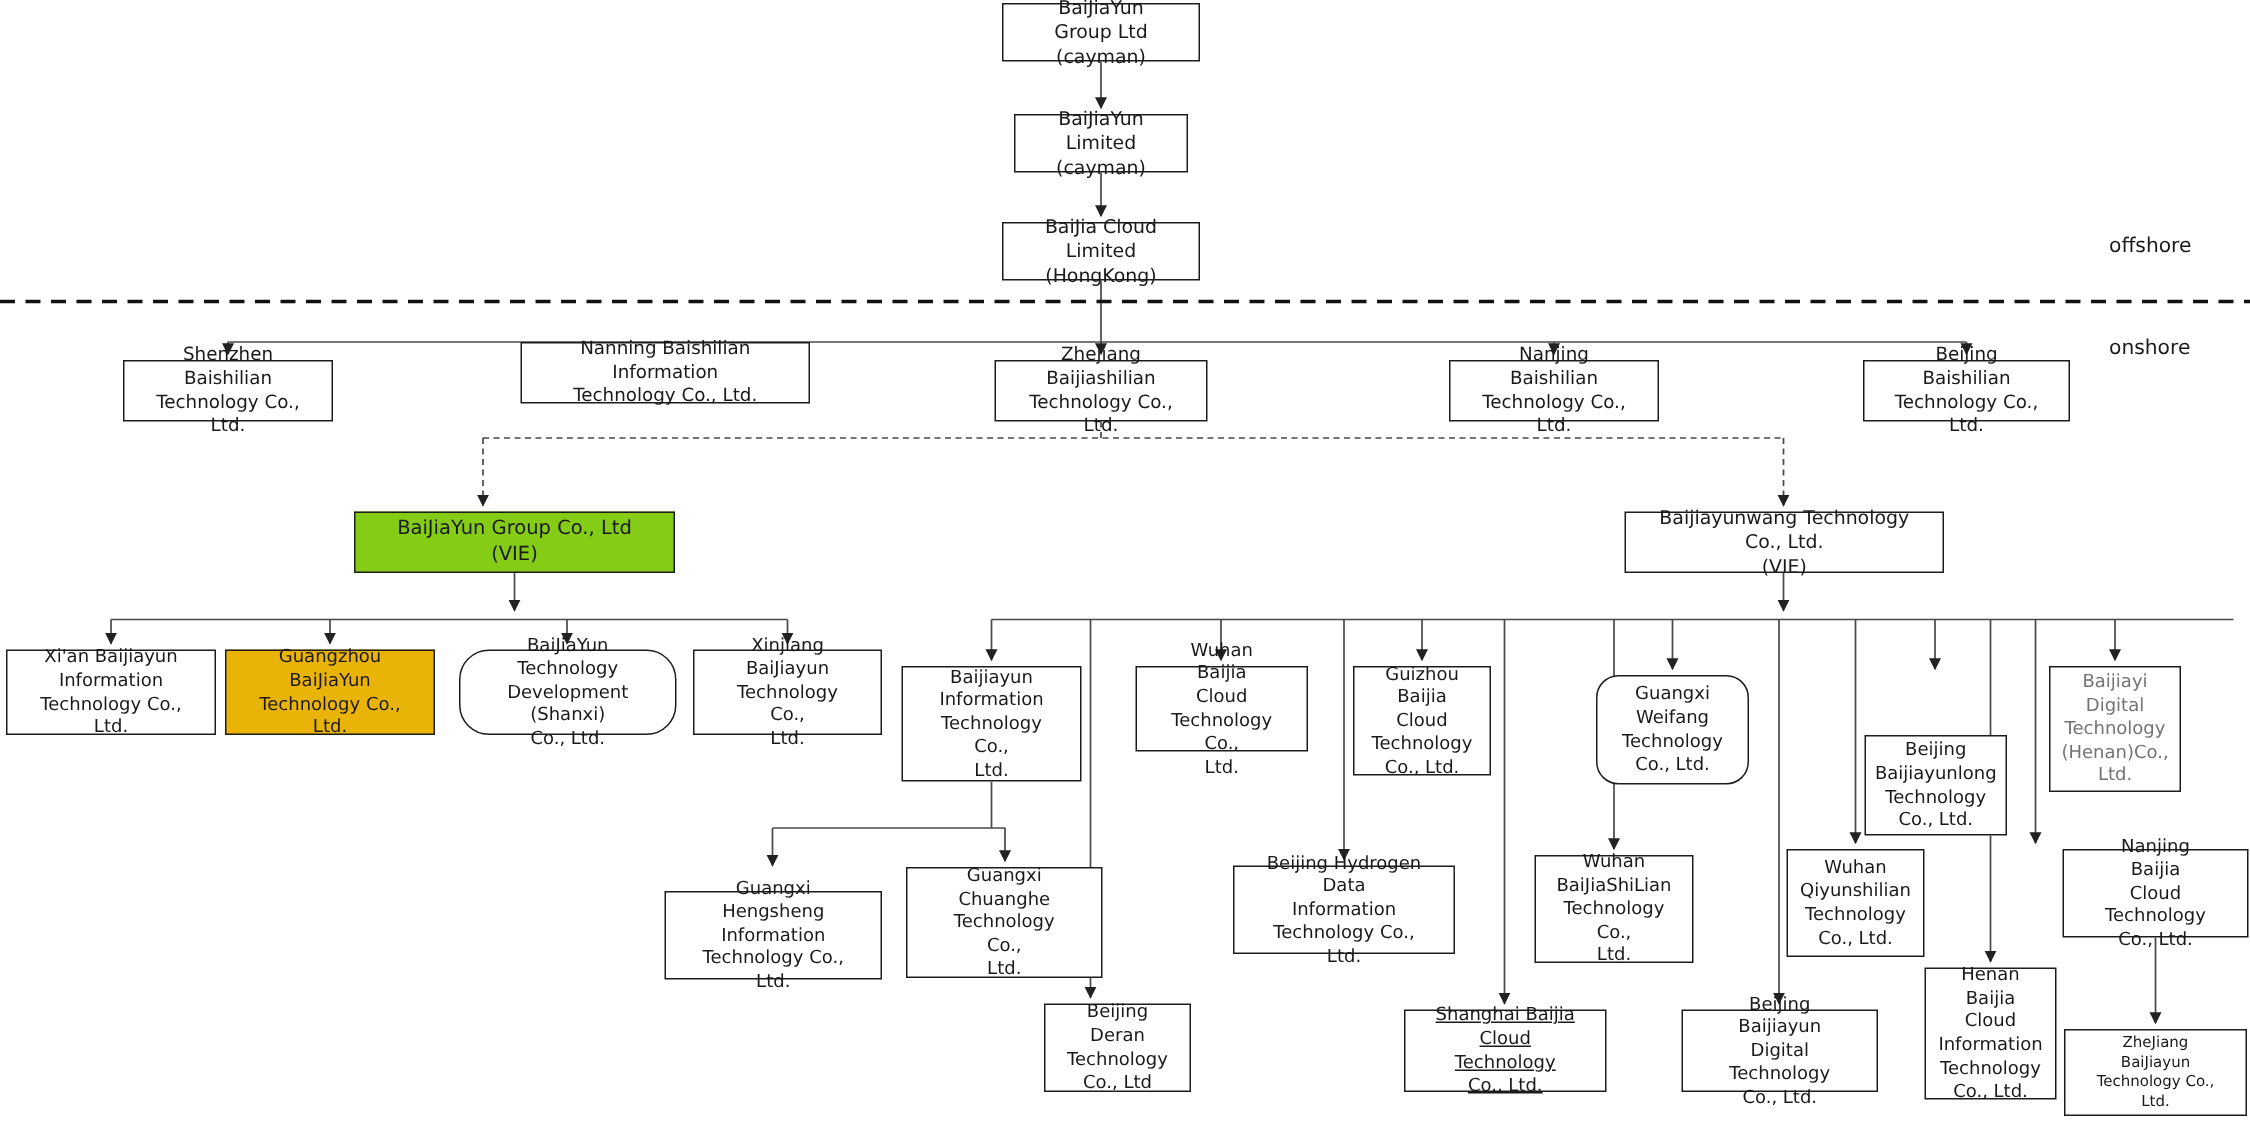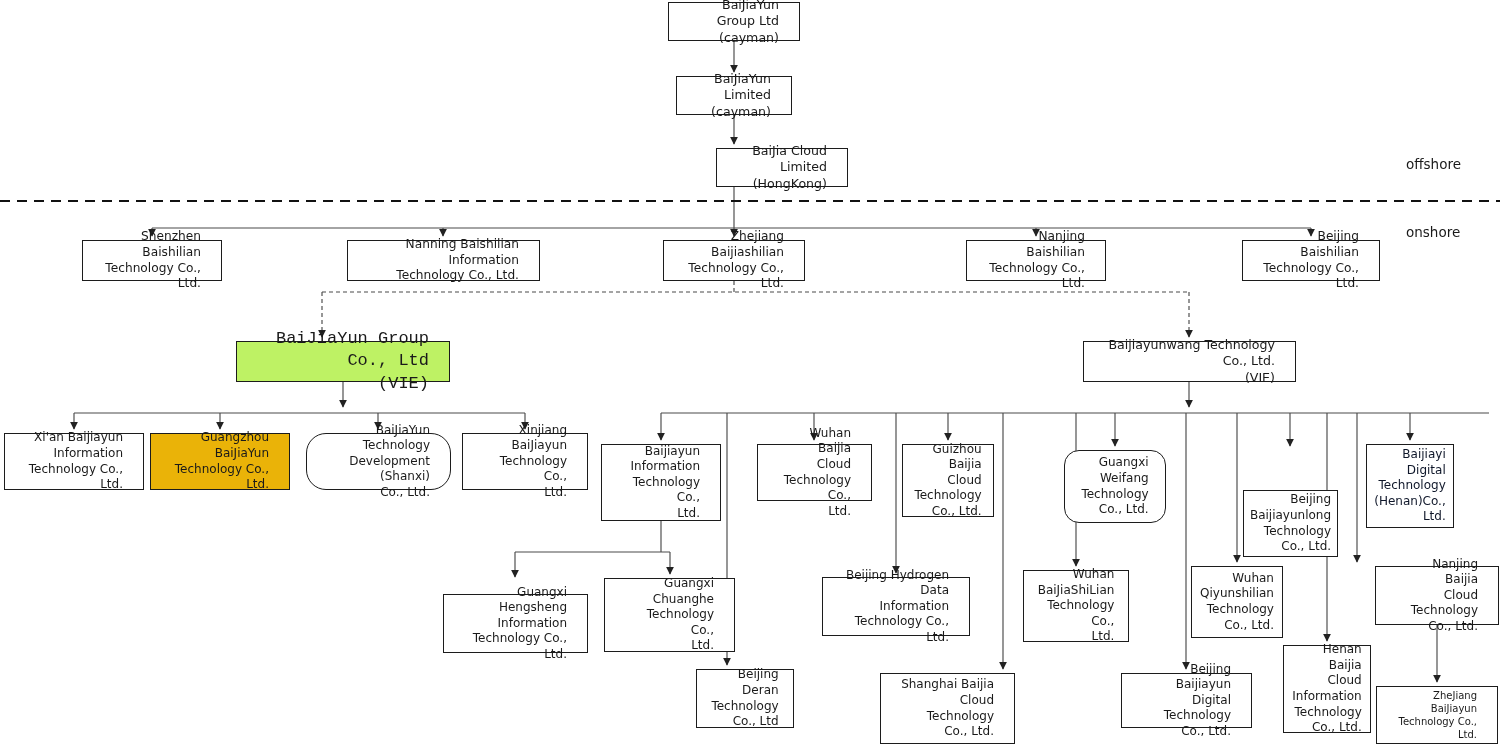--- a/index.html
+++ b/index.html
@@ -21,21 +21,21 @@
     pointer-events:none;
   }
   .node{
     position:absolute;
     box-sizing:border-box;
     border:1.6px solid #1c1c1c;
     background:#ffffff;
     display:flex;
     align-items:center;
     justify-content:center;
-    text-align:right;
+    text-align:center;
     color:#1a1a1a;
     line-height:1.30;
     padding:2px 20px;
     z-index:3;
     white-space:pre-line;
   }
   .zone-label{
     position:absolute;
     color:#1a1a1a;
     font-size:13.5px;
@@ -111,33 +111,33 @@
     </svg>
 
   <div class="zone-label" style="left:1406px; top:156px;">offshore</div>
   <div class="zone-label" style="left:1406px; top:224px;">onshore</div>
 
   <div id="node-host">
       <div class="node" style="left: 668px; top: 2px; width: 132px; height: 39px; font-size: 12.6px; border-color: rgb(28, 28, 28); background: rgb(255, 255, 255); color: rgb(26, 26, 26);">BaiJiaYun Group Ltd
 (cayman)</div>
       <div class="node" style="left: 676px; top: 76px; width: 116px; height: 39px; font-size: 12.6px; border-color: rgb(28, 28, 28); background: rgb(255, 255, 255); color: rgb(26, 26, 26);">BaiJiaYun Limited
 (cayman)</div>
-      <div class="node" style="left: 668px; top: 148px; width: 132px; height: 39px; font-size: 12.6px; border-color: rgb(28, 28, 28); background: rgb(255, 255, 255); color: rgb(26, 26, 26); margin-left: 48px;">BaiJia Cloud Limited
+      <div class="node" style="left: 668px; top: 148px; width: 132px; height: 39px; font-size: 12.6px; border-color: rgb(28, 28, 28); background: rgb(255, 255, 255); color: rgb(26, 26, 26);">BaiJia Cloud Limited
 (HongKong)</div>
       <div class="node" style="left: 82px; top: 240px; width: 140px; height: 41px; font-size: 12.2px; border-color: rgb(28, 28, 28); background: rgb(255, 255, 255); color: rgb(26, 26, 26);">Shenzhen Baishilian
 Technology Co., Ltd.</div>
-      <div class="node" style="left: 347px; top: 240px; width: 193px; height: 41px; font-size: 12.2px; border-color: rgb(28, 28, 28); background: rgb(255, 255, 255); color: rgb(26, 26, 26);">Nanning Baishilian Information
+      <div class="node" style="left: 347px; top: 228px; width: 193px; height: 41px; font-size: 12.2px; border-color: rgb(28, 28, 28); background: rgb(255, 255, 255); color: rgb(26, 26, 26);">Nanning Baishilian Information
 Technology Co., Ltd.</div>
       <div class="node" style="left: 663px; top: 240px; width: 142px; height: 41px; font-size: 12.2px; border-color: rgb(28, 28, 28); background: rgb(255, 255, 255); color: rgb(26, 26, 26);">Zhejiang Baijiashilian
 Technology Co., Ltd.</div>
       <div class="node" style="left: 966px; top: 240px; width: 140px; height: 41px; font-size: 12.2px; border-color: rgb(28, 28, 28); background: rgb(255, 255, 255); color: rgb(26, 26, 26);">Nanjing Baishilian
 Technology Co., Ltd.</div>
       <div class="node" style="left: 1242px; top: 240px; width: 138px; height: 41px; font-size: 12.2px; border-color: rgb(28, 28, 28); background: rgb(255, 255, 255); color: rgb(26, 26, 26);">Beijing Baishilian
 Technology Co., Ltd.</div>
-      <div class="node" style="left: 236px; top: 341px; width: 214px; height: 41px; font-size: 17px; border-color: rgb(28, 28, 28); background: #bef264; color: rgb(26, 26, 26); font-family: Liberation Mono, monospace;">BaiJiaYun Group Co., Ltd
+      <div class="node" style="left: 236px; top: 341px; width: 214px; height: 41px; font-size: 13px; border-color: rgb(28, 28, 28); background: #84cc16; color: rgb(26, 26, 26);">BaiJiaYun Group Co., Ltd
 (VIE)</div>
       <div class="node" style="left: 1083px; top: 341px; width: 213px; height: 41px; font-size: 12.6px; border-color: rgb(28, 28, 28); background: rgb(255, 255, 255); color: rgb(26, 26, 26);">Baijiayunwang Technology Co., Ltd.
 (VIE)</div>
       <div class="node" style="left: 4px; top: 433px; width: 140px; height: 57px; font-size: 12px; border-color: rgb(28, 28, 28); background: rgb(255, 255, 255); color: rgb(26, 26, 26);">Xi'an Baijiayun
 Information
 Technology Co., Ltd.</div>
       <div class="node" style="left: 150px; top: 433px; width: 140px; height: 57px; font-size: 12px; border-color: rgb(28, 28, 28); background: #eab308; color: rgb(26, 26, 26);">Guangzhou BaiJiaYun
 Technology Co., Ltd.</div>
       <div class="node" style="left: 306px; top: 433px; width: 145px; height: 57px; font-size: 12px; border-color: rgb(28, 28, 28); background: rgb(255, 255, 255); color: rgb(26, 26, 26); border-radius: 20px;">BaiJiaYun Technology
 Development (Shanxi)
@@ -158,21 +158,21 @@
 Technology
 Co., Ltd.</div>
       <div class="node" style="left: 1064px; top: 450px; width: 102px; height: 73px; font-size: 12px; border-color: rgb(28, 28, 28); background: rgb(255, 255, 255); color: rgb(26, 26, 26); border-radius: 15px;">Guangxi
 Weifang
 Technology
 Co., Ltd.</div>
       <div class="node" style="left: 1243px; top: 450px; width: 95px; height: 67px; font-size: 12px; border-color: rgb(28, 28, 28); background: rgb(255, 255, 255); color: rgb(26, 26, 26); margin-top: 40px;">Beijing
 Baijiayunlong
 Technology
 Co., Ltd.</div>
-      <div class="node" style="left: 1366px; top: 444px; width: 88px; height: 84px; font-size: 12px; border-color: rgb(28, 28, 28); background: rgb(255, 255, 255); color: #0f172a;">Baijiayi
+      <div class="node" style="left: 1366px; top: 444px; width: 88px; height: 84px; font-size: 12px; border-color: rgb(28, 28, 28); background: rgb(255, 255, 255); color: #737373;">Baijiayi
 Digital
 Technology
 (Henan)Co.,
 Ltd.</div>
       <div class="node" style="left: 443px; top: 581px; width: 145px; height: 59px; font-size: 12px; border-color: rgb(28, 28, 28); background: rgb(255, 255, 255); color: rgb(26, 26, 26); margin-top: 13px;">Guangxi Hengsheng
 Information
 Technology Co., Ltd.</div>
       <div class="node" style="left: 604px; top: 578px; width: 131px; height: 74px; font-size: 12px; border-color: rgb(28, 28, 28); background: rgb(255, 255, 255); color: rgb(26, 26, 26);">Guangxi Chuanghe
 Technology Co.,
 Ltd.</div>
@@ -186,21 +186,21 @@
       <div class="node" style="left: 1191px; top: 566px; width: 92px; height: 72px; font-size: 12px; border-color: rgb(28, 28, 28); background: rgb(255, 255, 255); color: rgb(26, 26, 26);">Wuhan
 Qiyunshilian
 Technology
 Co., Ltd.</div>
       <div class="node" style="left: 1375px; top: 566px; width: 124px; height: 59px; font-size: 12px; border-color: rgb(28, 28, 28); background: rgb(255, 255, 255); color: rgb(26, 26, 26);">Nanjing Baijia
 Cloud Technology
 Co., Ltd.</div>
       <div class="node" style="left: 696px; top: 669px; width: 98px; height: 59px; font-size: 12px; border-color: rgb(28, 28, 28); background: rgb(255, 255, 255); color: rgb(26, 26, 26);">Beijing Deran
 Technology
 Co., Ltd</div>
-      <div class="node" style="left: 880px; top: 673px; width: 135px; height: 71px; font-size: 12px; border-color: rgb(28, 28, 28); background: rgb(255, 255, 255); color: rgb(26, 26, 26);">Shanghai Baijia
+      <div class="node" style="left: 936px; top: 673px; width: 135px; height: 55px; font-size: 12px; border-color: rgb(28, 28, 28); background: rgb(255, 255, 255); color: rgb(26, 26, 26); text-decoration: underline;">Shanghai Baijia
 Cloud Technology
 Co., Ltd.</div>
       <div class="node" style="left: 1121px; top: 673px; width: 131px; height: 55px; font-size: 12px; border-color: rgb(28, 28, 28); background: rgb(255, 255, 255); color: rgb(26, 26, 26);">Beijing Baijiayun
 Digital Technology
 Co., Ltd.</div>
       <div class="node" style="left: 1283px; top: 645px; width: 88px; height: 88px; font-size: 12px; border-color: rgb(28, 28, 28); background: rgb(255, 255, 255); color: rgb(26, 26, 26);">Henan
 Baijia Cloud
 Information
 Technology
 Co., Ltd.</div>

